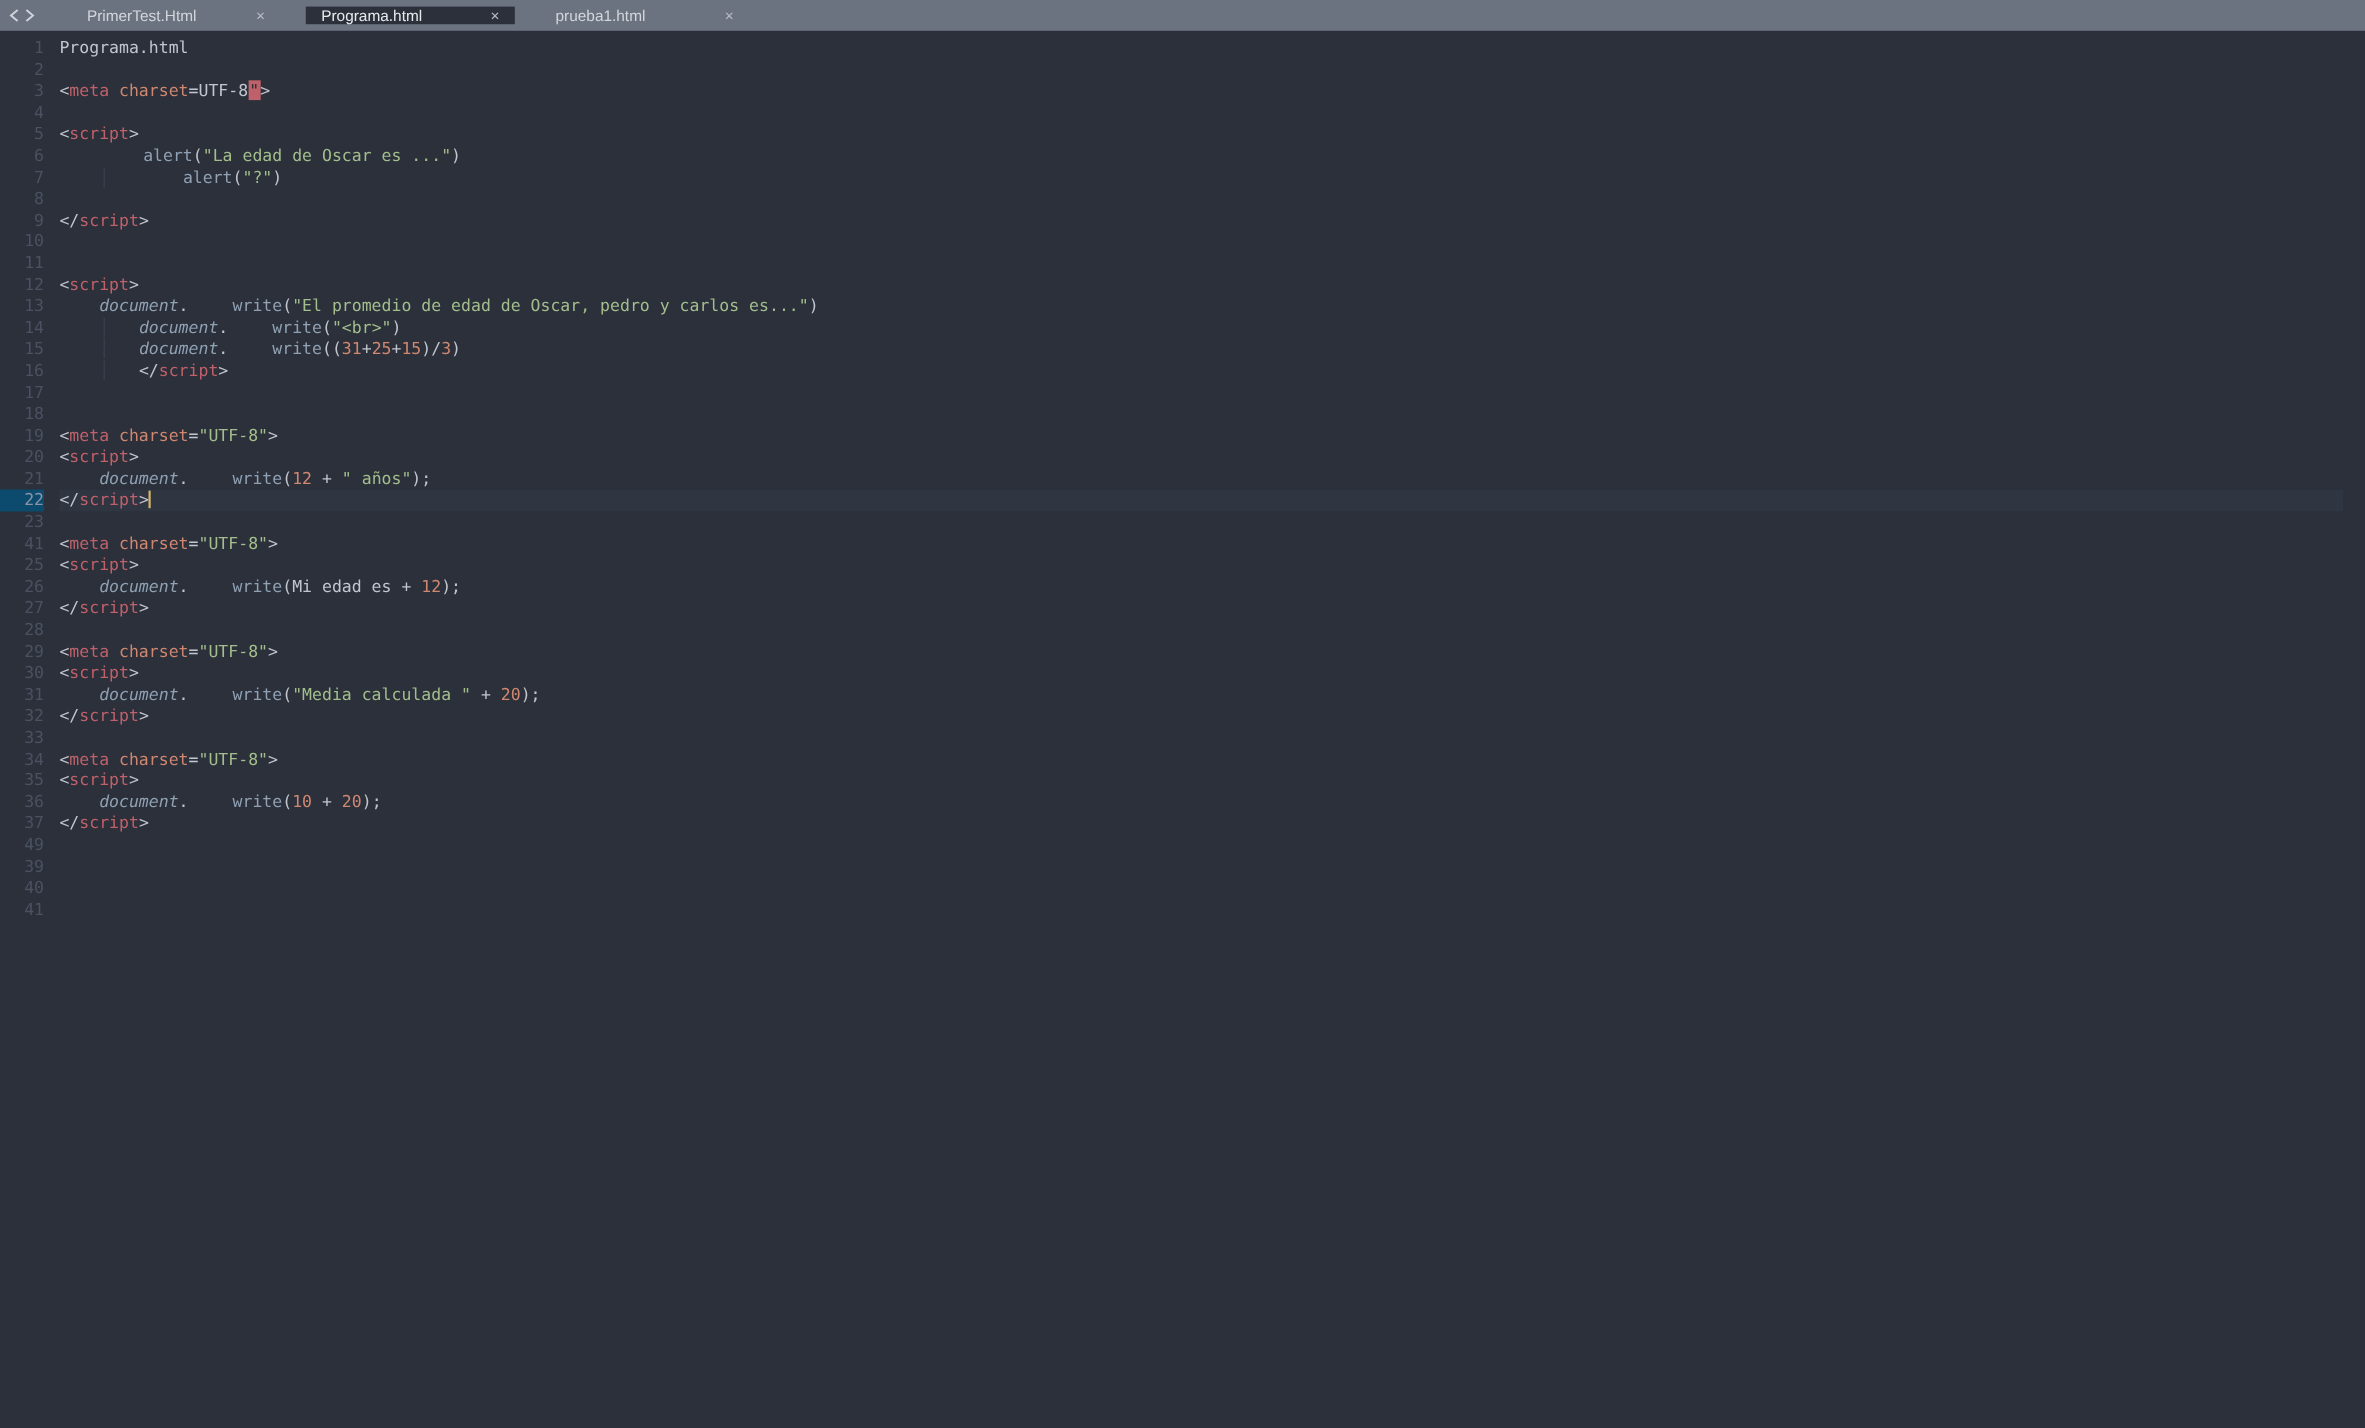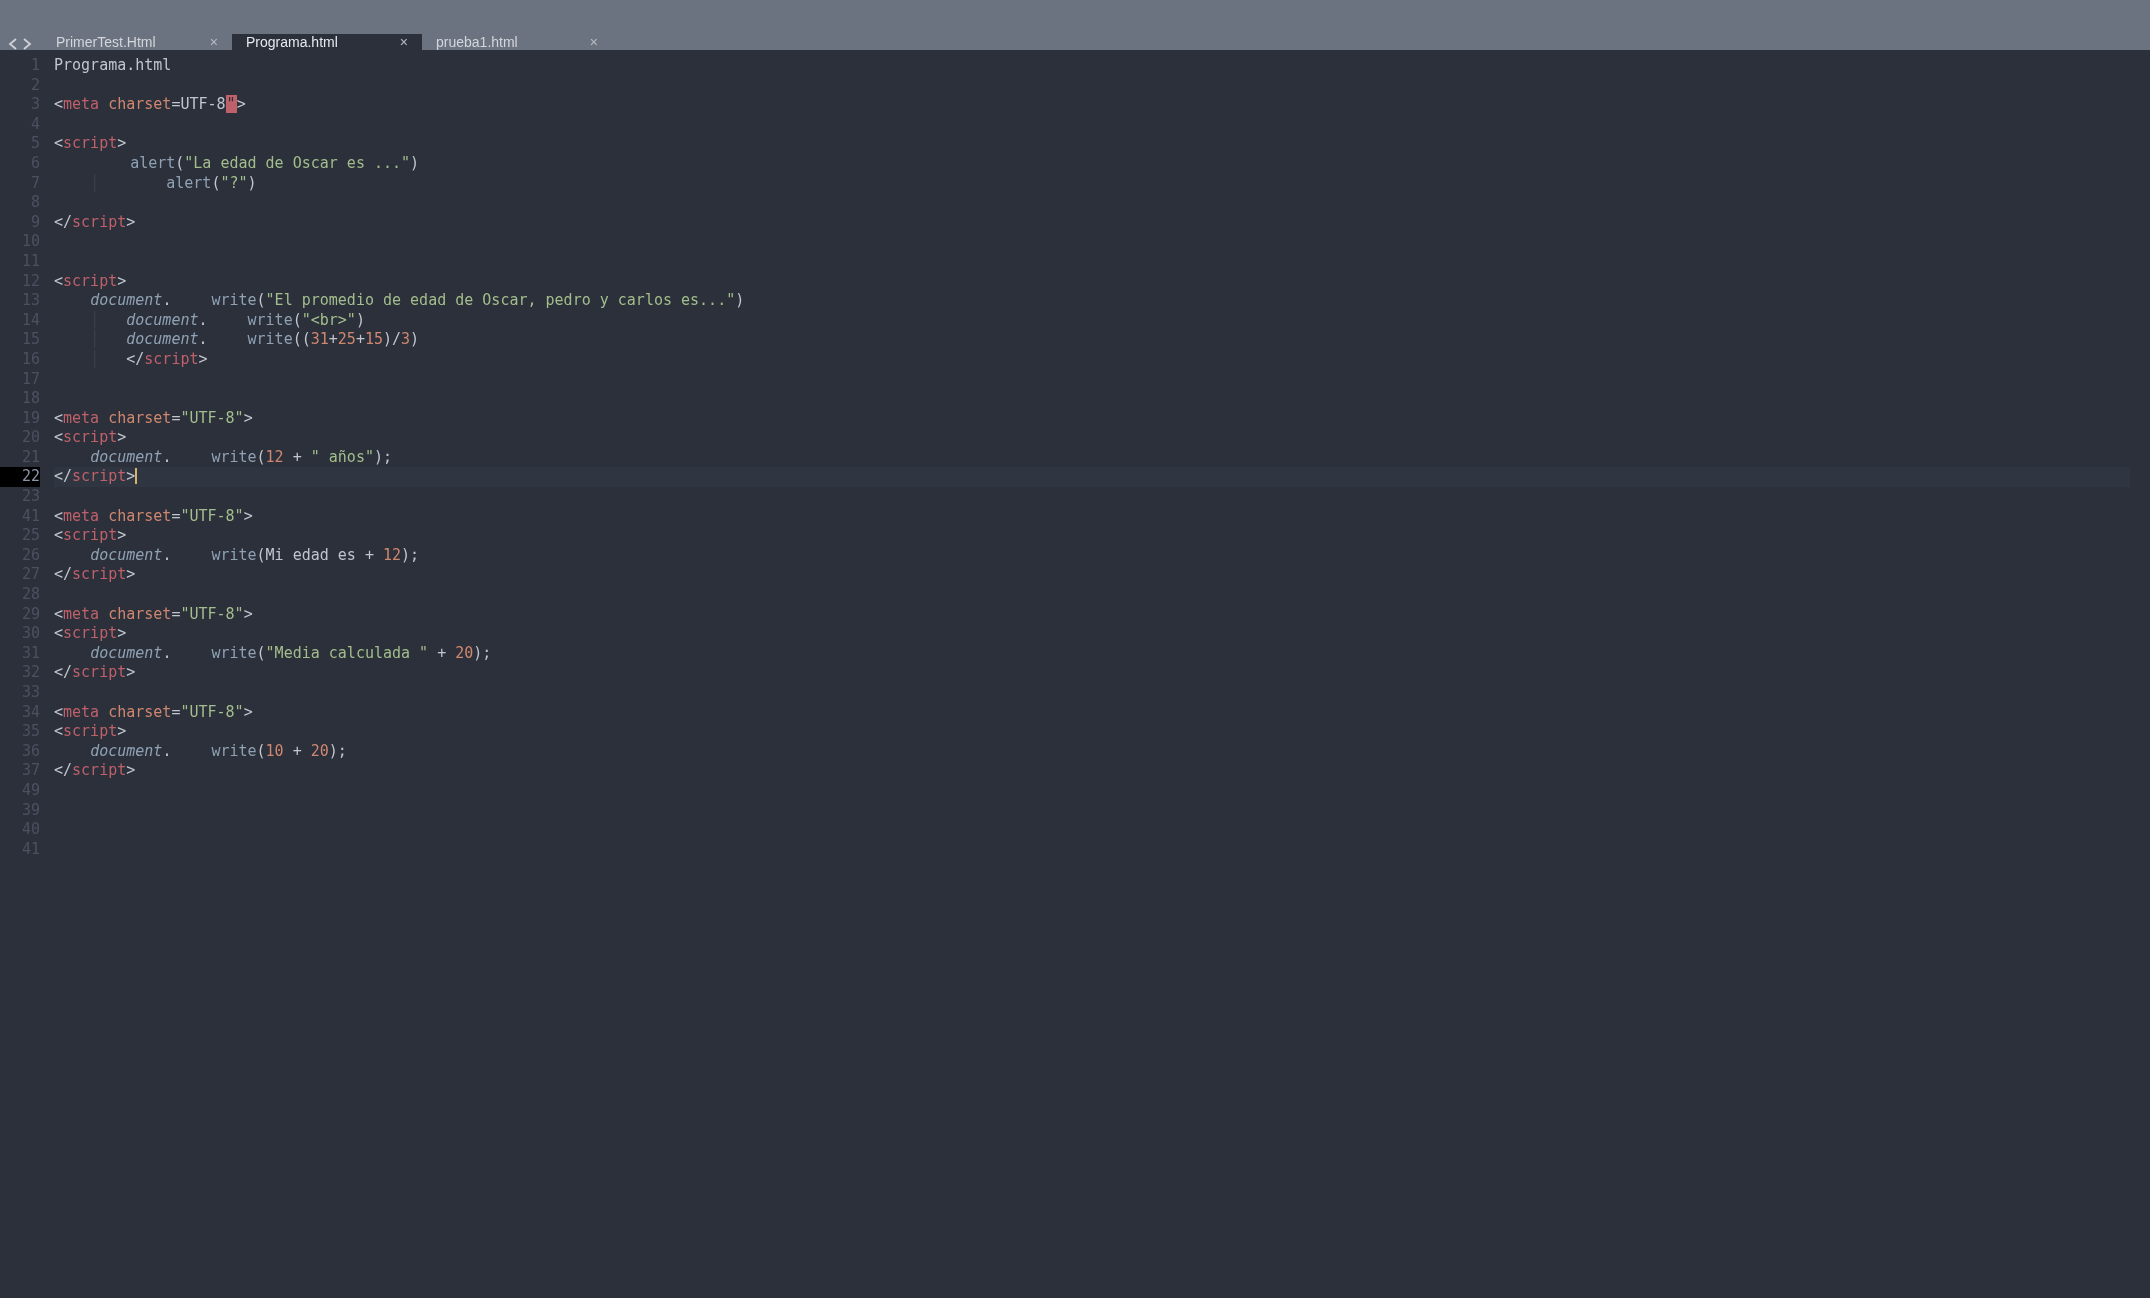--- a/index.html
+++ b/index.html
@@ -9,24 +9,25 @@
     font-family:"Menlo","Consolas","DejaVu Sans Mono",monospace;
     font-size:15px;
     color:#c0c5ce;
     overflow:hidden;
   }
   .app { display:flex; flex-direction:column; height:100%; }
 
   
   .tabbar {
     display:flex;
-    align-items:flex-end;
-    height:50px;
+    align-items:center;
+    height:28px;
     background:#6b7280;
     user-select:none;
+    gap:23px;
   }
   .nav-arrows {
     display:flex;
     align-items:center;
     padding:0 10px 0 8px;
     gap:4px;
   }
   .nav-arrows svg { display:block; }
   .tab {
     display:flex;
@@ -71,21 +72,21 @@
   }
   .gutter .ln { height:19.6px; }
   .code {
     flex:1;
     white-space:pre;
     position:relative;
     padding-right:20px;
   }
   .code .line { height:19.6px; position:relative; }
   .line.currentbg { background:#2f3541; }
-  .gutter .ln.currentbg { background:#000000; color:#8b94a7; }
+  .gutter .ln.currentbg { background:#0c4a6e; color:#8b94a7; }
 
   
   .tok-punct  { color:#c0c5ce; }
   .tok-tag    { color:#bf616a; }   
   .tok-attr   { color:#d08770; }   
   .tok-num    { color:#d08770; }   
   .tok-str    { color:#a3be8c; }   
   .tok-fn     { color:#8fa1b3;margin-left:40px; }   
   .tok-obj    { color:#8fa1b3; font-style:italic; }   
   .tok-err    { background:#bf616a; color:#2b303b; padding:0 1px; }

